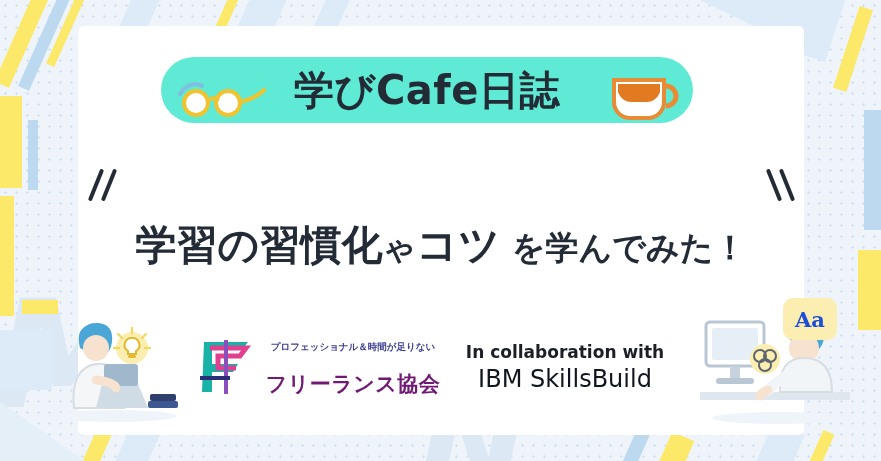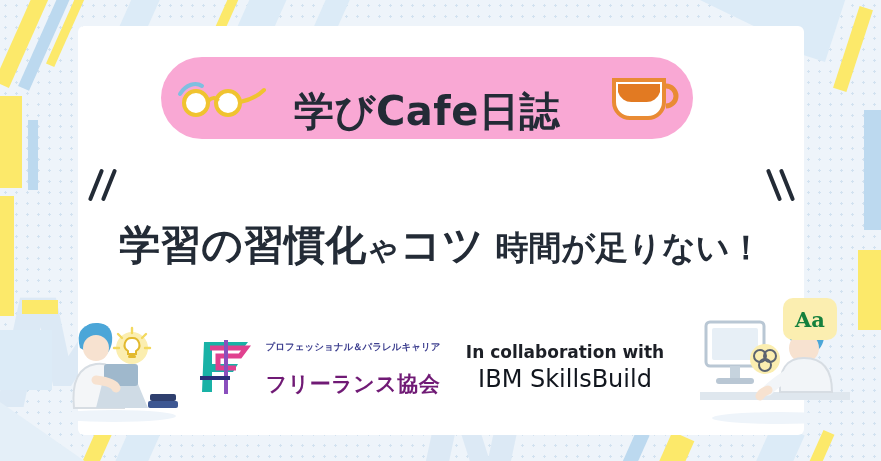--- a/index.html
+++ b/index.html
@@ -52,25 +52,25 @@
     background: #ffffff;
     border-radius: 6px;
   }
 
   
   .title-pill {
     position: absolute;
     left: 161px;
     top: 57px;
     width: 532px;
-    height: 82px;
-    background: #f9a8d4;
+    height: 66px;
+    background: #5eead4;
     border-radius: 41px;
     display: flex;
-    align-items: flex-end;
+    align-items: center;
     justify-content: center;
   }
   .title-text {
     font-family: "DejaVu Sans", sans-serif;
     font-weight: bold;
     font-size: 40px;
     color: #232b36;
     letter-spacing: 0.5px;
     white-space: nowrap;
     margin: 0 6px;
@@ -224,21 +224,21 @@
     background: #fbeeb0;
     border-radius: 10px;
     display: flex;
     align-items: center;
     justify-content: center;
   }
   .aa-badge span {
     font-family: "DejaVu Serif", serif;
     font-weight: bold;
     font-size: 21px;
-    color: #15803d;
+    color: #1d4ed8;
   }
   .bubble-icon {
     position: absolute;
     left: 742px;
     top: 336px;
     width: 46px;
     height: 46px;
   }
   
   .wm {
@@ -313,31 +313,31 @@
     <path d="M58 14 A10 10 0 0 1 58 34" stroke="#e98b34" stroke-width="5" fill="none"></path>
   </svg>
 
   <div class="slash l1"></div>
   <div class="slash l2"></div>
   <div class="slash r1"></div>
   <div class="slash r2"></div>
 
 
   <div class="line2">
-    <span class="big">学習の習慣化</span><span class="mid">ゃ</span><span class="big">コツ</span><span class="mid"> 時間が足りない！</span>
+    <span class="big">学習の習慣化</span><span class="mid">ゃ</span><span class="big">コツ</span><span class="mid"> を学んでみた！</span>
   </div>
 
   <svg class="fl-logo" viewBox="0 0 60 58">
     <path d="M8 4 H52 L46 12 H16 V26 H42 L37 34 H16 V54 H6 Z" fill="#19b2a6"></path>
     <path d="M14 10 H50 L44 18 H22 V30 H40" fill="none" stroke="#e0418f" stroke-width="5"></path>
     <path d="M30 2 L30 56" stroke="#8a4fbd" stroke-width="4"></path>
     <path d="M4 40 H34" stroke="#2b2f7a" stroke-width="4"></path>
   </svg>
   <div class="fl-text">
-    <div class="sub">プロフェッショナル＆パラレルキャリア</div>
+    <div class="sub">プロフェッショナル＆時間が足りない</div>
     <div class="main">フリーランス協会</div>
   </div>
 
   <div class="ibm-block">
     <div class="collab">In collaboration with</div>
     <div class="brand">IBM SkillsBuild</div>
   </div>
 
   <svg class="person-left" viewBox="0 0 140 115">
     <ellipse cx="70" cy="106" rx="62" ry="6" fill="#eef4fa"></ellipse>

